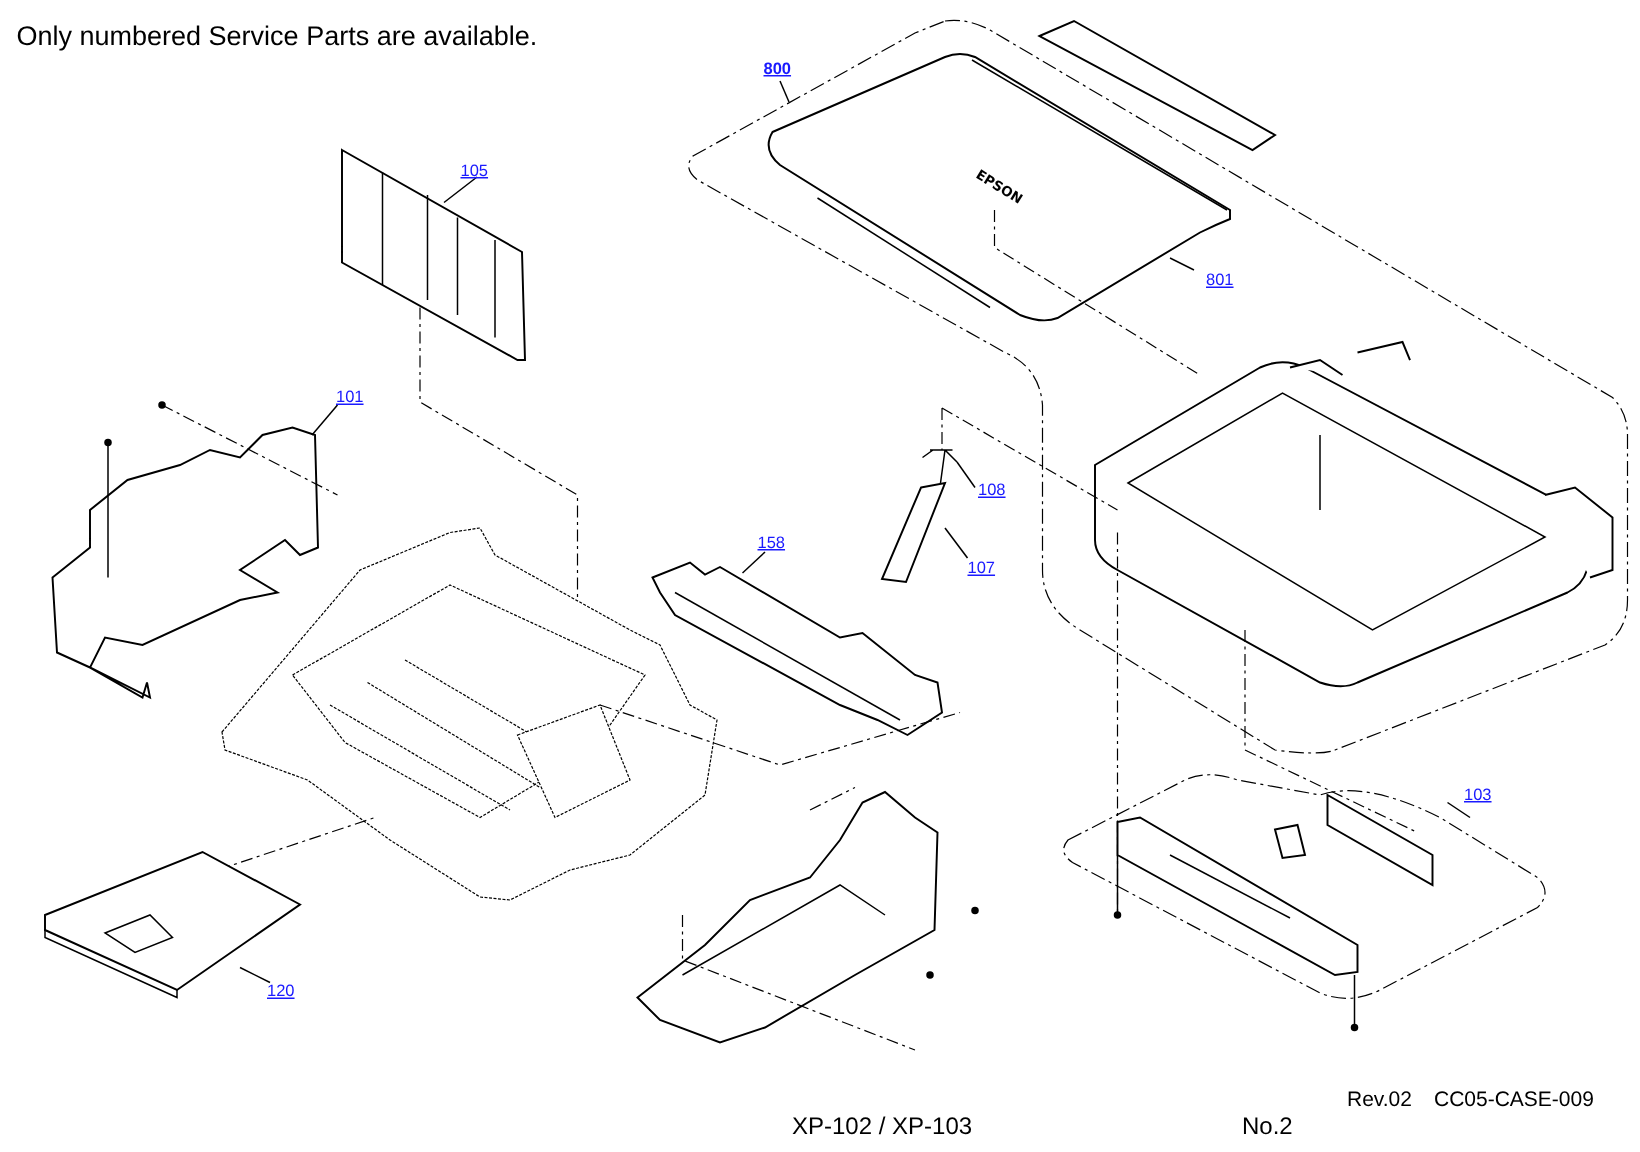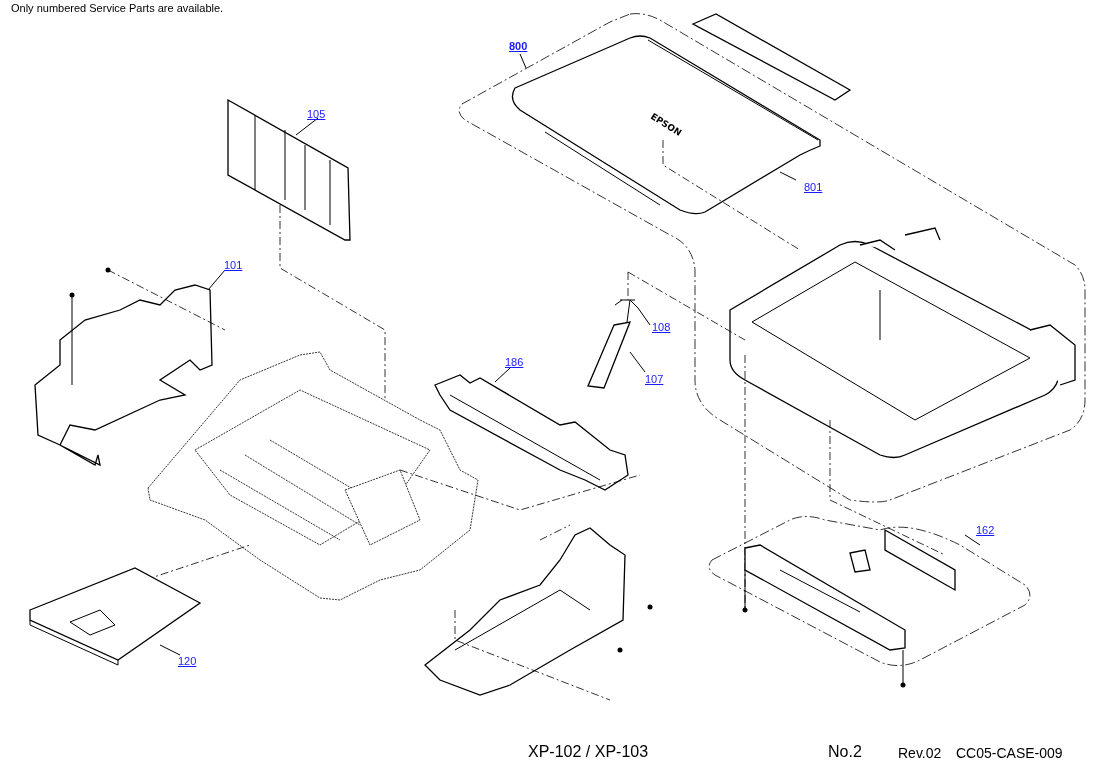--- a/index.html
+++ b/index.html
@@ -1,19 +1,19 @@
 <!DOCTYPE html>
 <html><head>
 <meta charset="utf-8">
 <style>
   html,body{margin:0;padding:0;background:#fff;}
   body{width:1093px;height:768px;position:relative;overflow:hidden;font-family:"Liberation Sans",sans-serif;color:#000;}
-  .note{position:absolute;left:11px;top:2px;font-size:11px;}
+  .note{position:absolute;left:11px;top:14px;font-size:18px;}
   .footer{position:absolute;top:743px;font-size:16px;}
-  .footer.small{font-size:14px;top:745px;text-align:right;}
+  .footer.small{font-size:14px;top:724px;text-align:right;}
   .part-label{position:absolute;font-size:11px;color:#1a1aff;text-decoration:underline;cursor:pointer;}
   svg.diagram{position:absolute;left:0;top:0;}
   .ln{fill:none;stroke:#000;stroke-width:1;}
   .thick{fill:#fff;stroke:#000;stroke-width:1.3;}
   .dash{fill:none;stroke:#000;stroke-width:0.8;stroke-dasharray:10 3 2 3;}
   .dashp{fill:none;stroke:#000;stroke-width:0.8;stroke-dasharray:8 3 2 3;}
   .dotted{fill:#fff;stroke:#000;stroke-width:0.8;stroke-dasharray:2 1;}
 </style>
 </head>
 <body>
@@ -97,20 +97,20 @@
   <path class="ln" d="M903,650 L903,685"></path>
   <circle cx="903" cy="685" r="2.5" fill="#000"></circle>
 </svg>
 
 <a class="part-label" style="left: 509px; top: 40px; color: rgb(26, 26, 255); font-weight: bold;">800</a>
 <a class="part-label" style="left: 804px; top: 181px; color: rgb(26, 26, 255);">801</a>
 <a class="part-label" style="left: 307px; top: 108px; color: rgb(26, 26, 255);">105</a>
 <a class="part-label" style="left: 224px; top: 259px; color: rgb(26, 26, 255); text-align: right;">101</a>
 <a class="part-label" style="left: 652px; top: 321px; color: rgb(26, 26, 255);">108</a>
 <a class="part-label" style="left: 645px; top: 373px; color: rgb(26, 26, 255);">107</a>
-<a class="part-label" style="left: 505px; top: 356px; color: rgb(26, 26, 255);">186</a>
-<a class="part-label" style="left: 976px; top: 524px; color: rgb(26, 26, 255);">162</a>
+<a class="part-label" style="left: 505px; top: 356px; color: rgb(26, 26, 255);">158</a>
+<a class="part-label" style="left: 976px; top: 524px; color: rgb(26, 26, 255);">103</a>
 <a class="part-label" style="left: 178px; top: 655px; color: rgb(26, 26, 255);">120</a>
 
 <div class="footer" style="left:528px;">XP-102 / XP-103</div>
 <div class="footer" style="left:828px;">No.2</div>
 <div class="footer small" style="left:898px;">Rev.02</div>
 <div class="footer small" style="left:956px;">CC05-CASE-009</div>
 
 </body></html>

